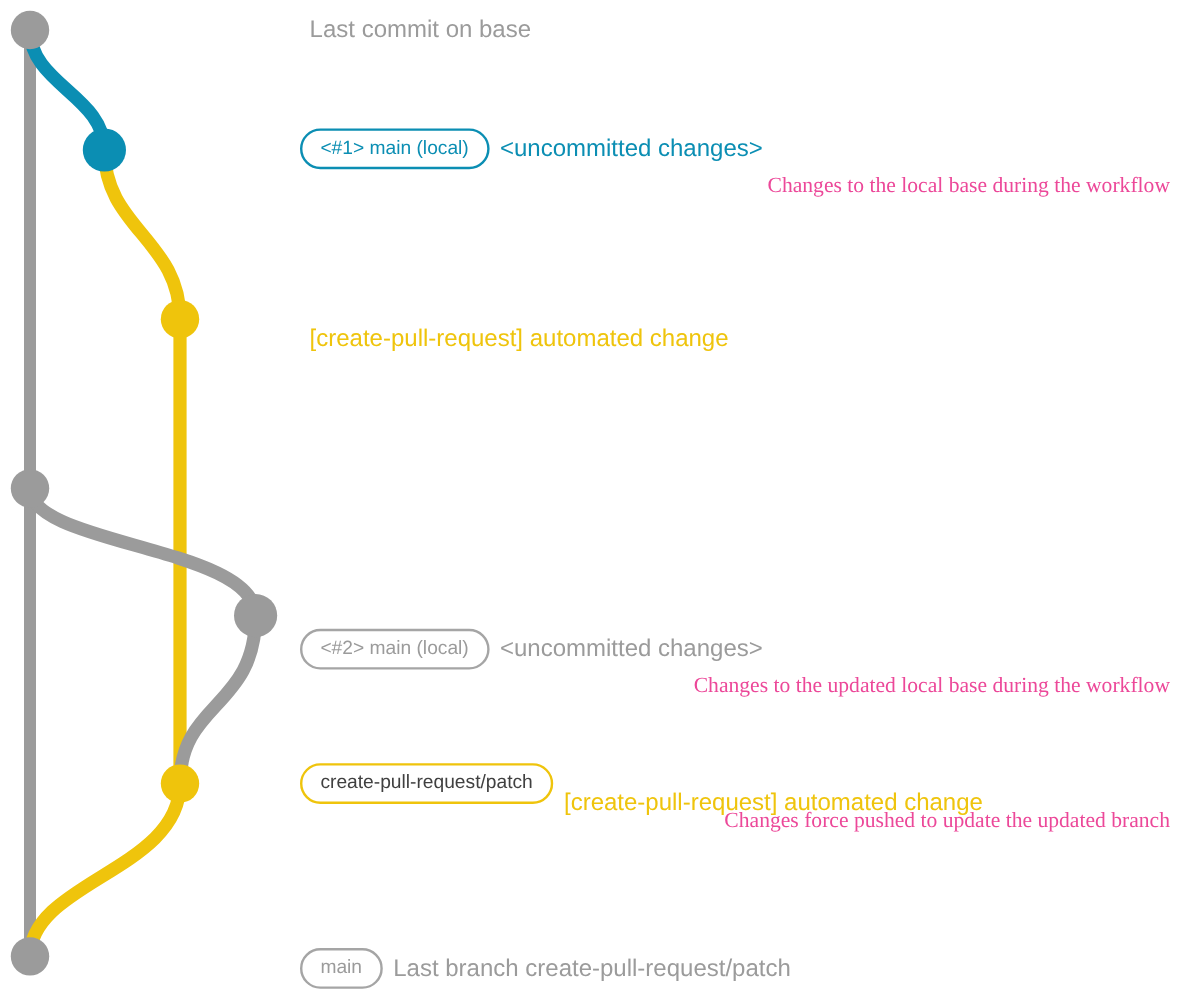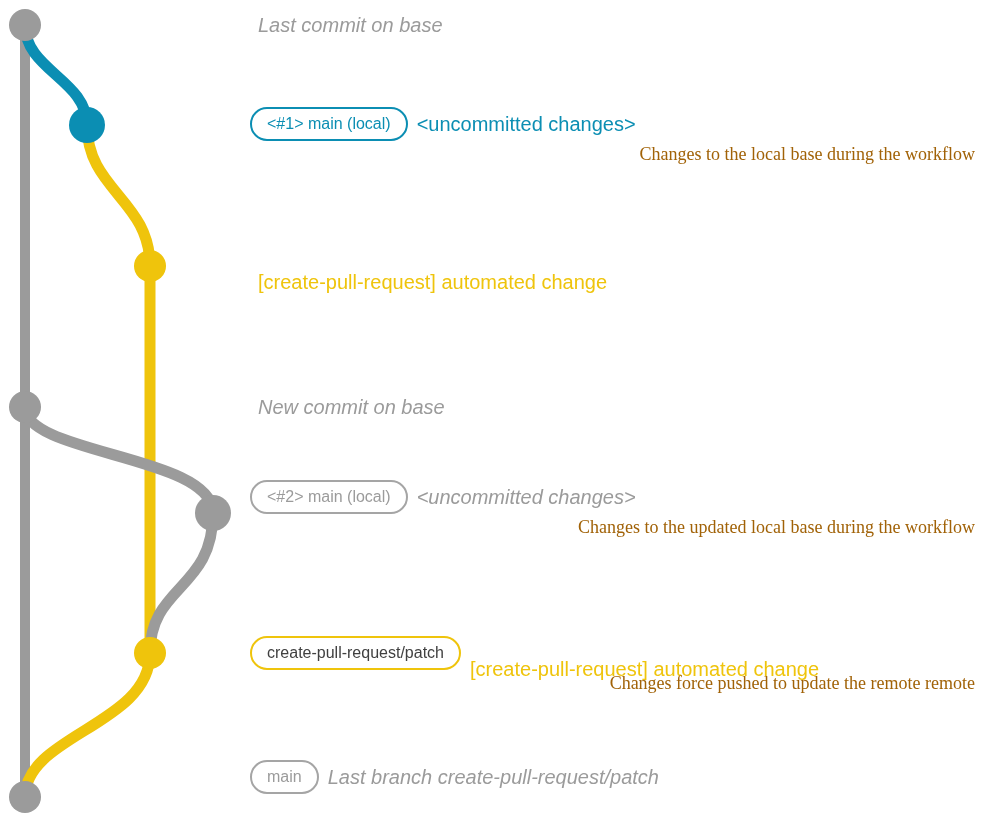--- a/index.html
+++ b/index.html
@@ -59,29 +59,29 @@
   .badge.gray  { border-color: #a5a5a5; color: #9b9b9b; }
 
   .subject {
     font-size: 20px;
     line-height: 1;
     white-space: nowrap;
     color: #9b9b9b;
   }
   .subject.teal  { color: #0b8eb3; }
   .subject.amber { color: #efc40c; margin-top: 32px; }
-  .subject.gray  { color: #9b9b9b; font-style: italic; }
+  .subject.gray  { color: #9b9b9b; }
 
   
   .row.plain .subject { margin-left: 8px; }
 
   .desc {
     font-family: "Liberation Serif", serif;
     font-size: 18px;
-    color: #a16207;
+    color: #ec4899;
     white-space: nowrap;
     margin-top: 3px;
   }
   .desc.right { text-align: right; padding-right: 6px; }
   .desc.left  { text-align: left; padding-left: 22px; }
 </style>
 </head>
 <body>
 
 <div id="canvas">
@@ -125,42 +125,37 @@
     </div>
     <div class="desc right">Changes to the local base during the workflow</div>
   </div>
 
   <div class="row plain" style="top:249px">
     <div class="rowline">
       <span class="subject amber">[create-pull-request] automated change</span>
     </div>
   </div>
 
-  <div class="row plain" style="top:390px">
-    <div class="rowline">
-      <span class="subject gray">New commit on base</span>
-    </div>
-  </div>
 
-  <div class="row" style="top:480px">
+  <div class="row" style="top:524px">
     <div class="rowline">
       <span class="badge gray">&lt;#2&gt; main (local)</span>
       <span class="subject gray">&lt;uncommitted changes&gt;</span>
     </div>
     <div class="desc right">Changes to the updated local base during the workflow</div>
   </div>
 
   <div class="row" style="top:636px">
     <div class="rowline">
       <span class="badge amber">create-pull-request/patch</span>
       <span class="subject amber">[create-pull-request] automated change</span>
     </div>
-    <div class="desc right">Changes force pushed to update the remote remote</div>
+    <div class="desc right">Changes force pushed to update the updated branch</div>
   </div>
 
-  <div class="row" style="top:760px">
+  <div class="row" style="top:790px">
     <div class="rowline">
       <span class="badge gray">main</span>
       <span class="subject gray">Last branch create-pull-request/patch</span>
     </div>
   </div>
 
 </div>
 
 </body></html>

